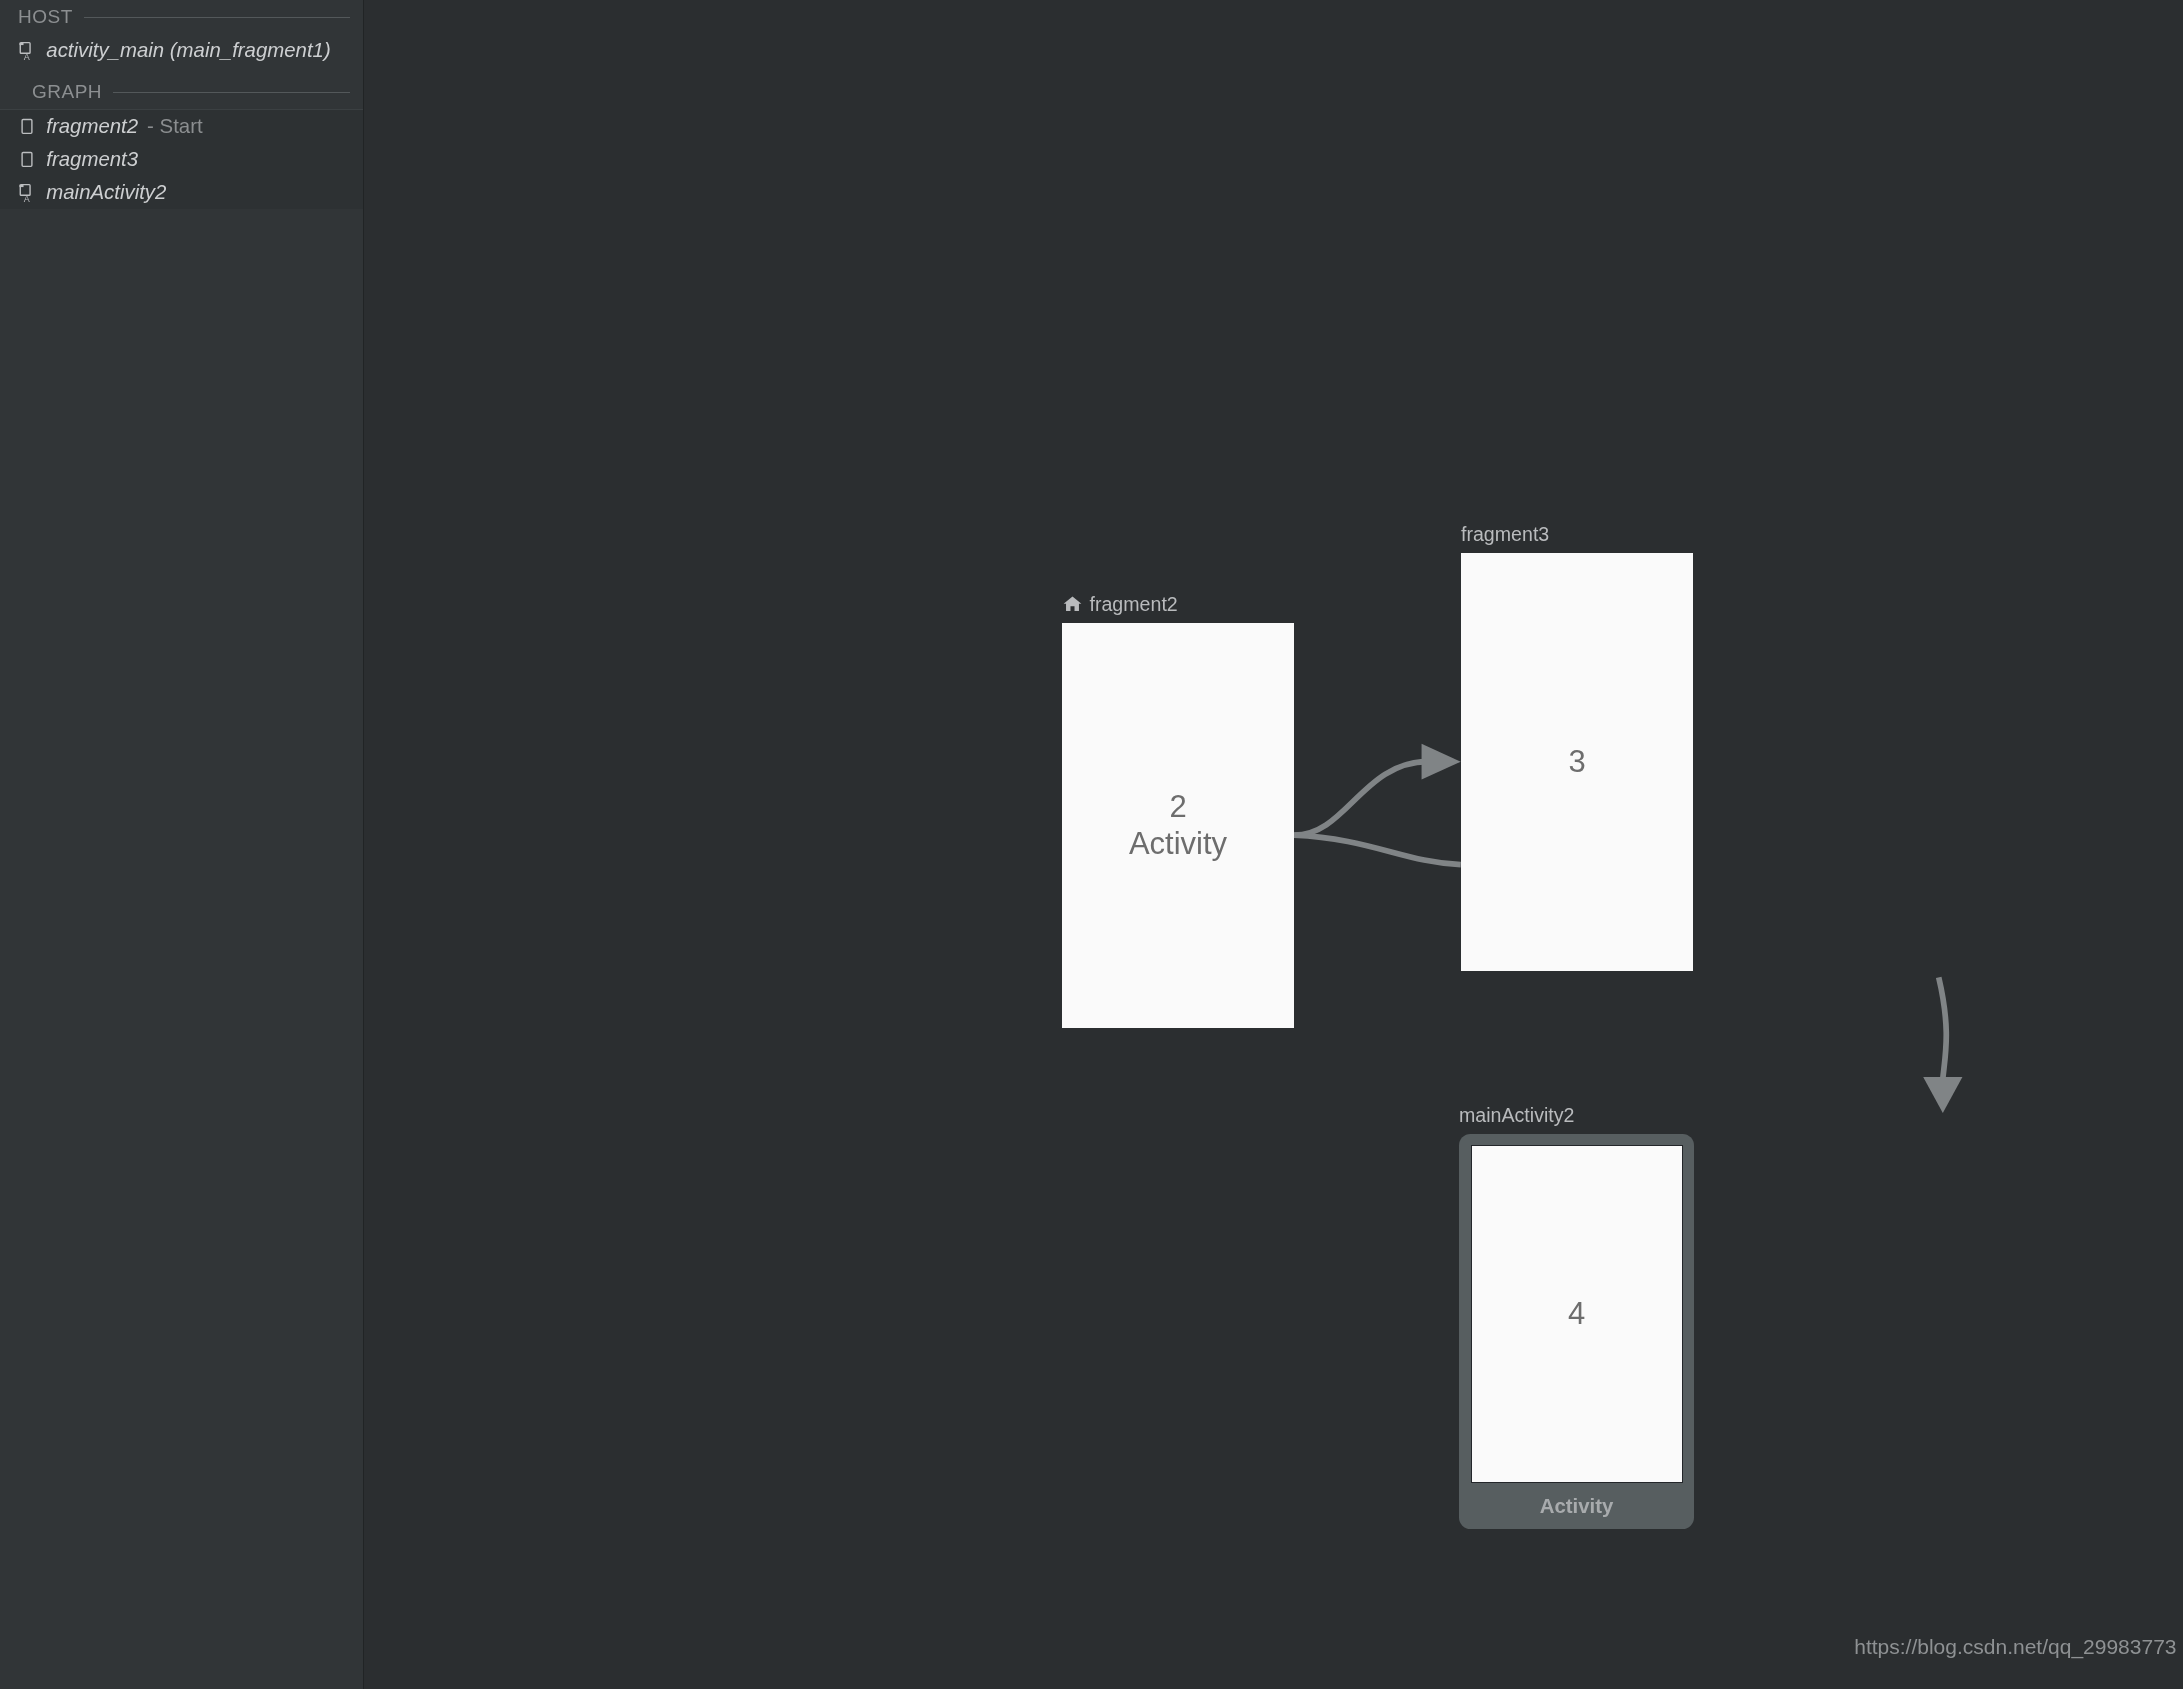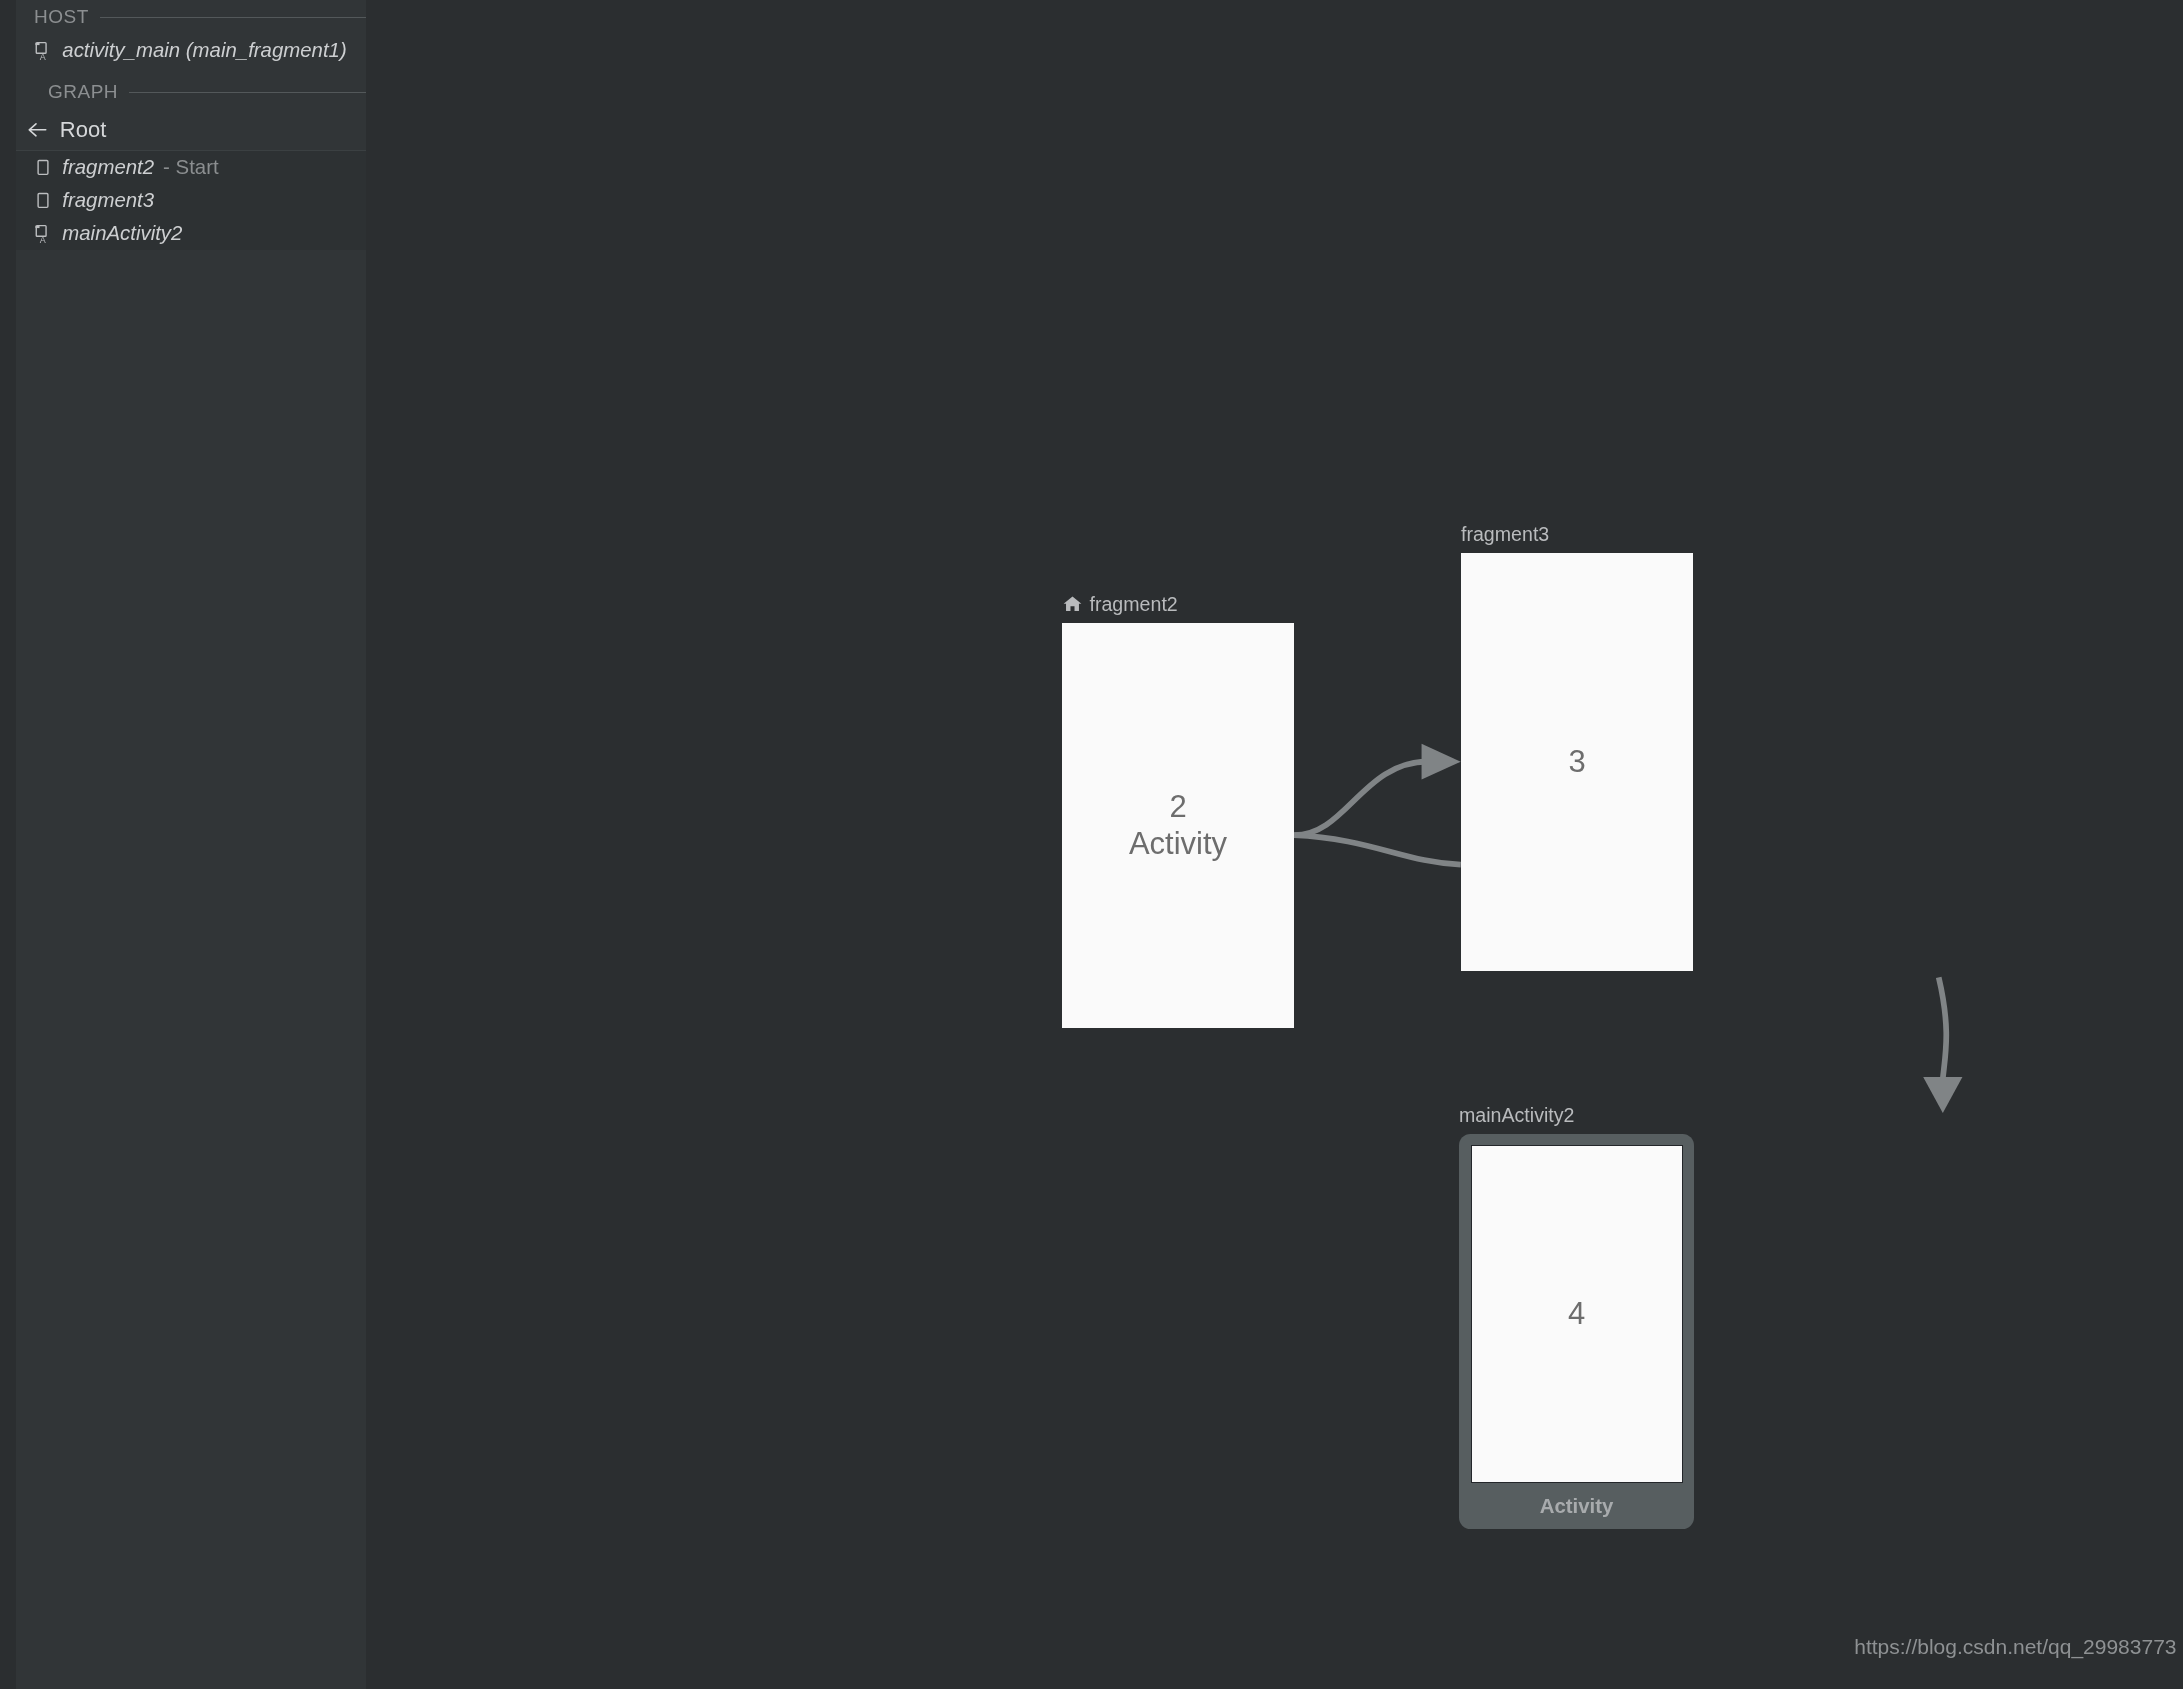--- a/index.html
+++ b/index.html
@@ -18,21 +18,20 @@
 
   
   #sidebar {
     position: absolute;
     left: 0; top: 0;
     width: 364px;
     height: 1690px;
     background: #313537;
     border-right: 1.6px solid #212425;
     box-sizing: border-box;
-    margin-left: 16px;
   }
   .section-header {
     display: flex;
     align-items: center;
     gap: 11.4px;
     padding: 0 13px 0 18px;
     height: 34px;
   }
   .section-header .sh-label {
     color: #8c8f91;
@@ -190,28 +189,20 @@
         </svg>
       </span>
       <span class="row-label">activity_main (main_fragment1)</span>
     </div>
 
     <div class="section-header" style="margin-top:8.2px;padding-left:32px;">
       <span class="sh-label">GRAPH</span>
       <span class="sh-rule"></span>
     </div>
 
-    <div class="back-row">
-      <span class="icon-box">
-        <svg width="23" height="19.6" viewBox="0 0 28 24">
-          <path d="M3 12 L25 12 M3 12 L12 4 M3 12 L12 20" fill="none" stroke="#d5d7d9" stroke-width="2.1" stroke-linecap="round" stroke-linejoin="round"></path>
-        </svg>
-      </span>
-      <span class="row-label">Root</span>
-    </div>
 
     <div id="graph-section-body">
       <div class="tree-row">
         <span class="icon-box">
           <svg width="18" height="19.6" viewBox="0 0 22 24">
             <rect x="5" y="3" width="12" height="17" rx="1.3" fill="none" stroke="#bcbec0" stroke-width="1.7"></rect>
           </svg>
         </span>
         <span class="row-label">fragment2</span>
         <span class="row-suffix">- Start</span>

